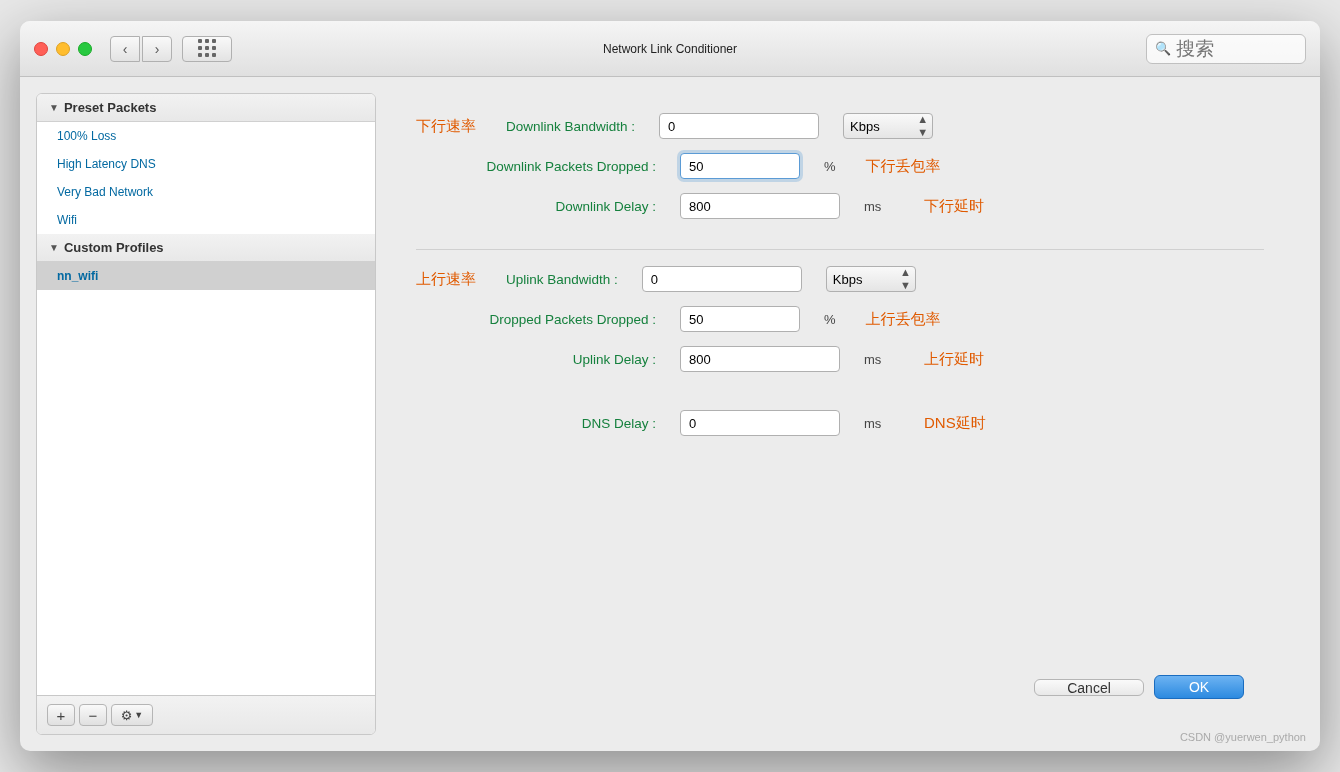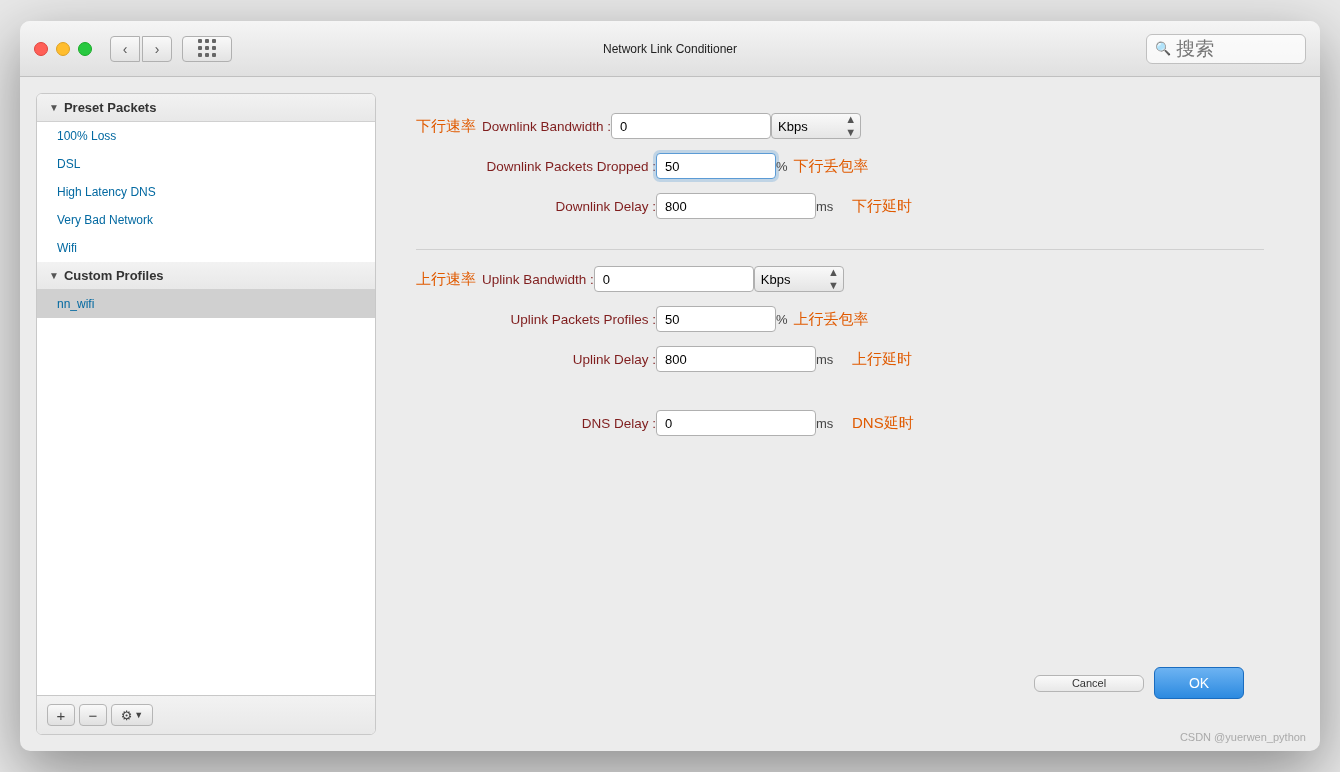--- a/index.html
+++ b/index.html
@@ -180,20 +180,21 @@
     .sidebar-item {
       padding: 7px 4px 7px 20px;
       font-size: 12px;
       color: #0369a1;
       cursor: pointer;
       border-bottom: none;
     }
 
     .sidebar-item.selected {
       background: #d0d0d0;
+      font-weight: bold;
     }
 
     .sidebar-footer {
       margin-top: auto;
       border-top: 1px solid #c8c8c8;
       background: linear-gradient(to bottom, #f2f2f2, #e8e8e8);
       padding: 8px 10px;
       display: flex;
       align-items: center;
       gap: 4px;
@@ -234,27 +235,27 @@
       padding: 20px 40px;
       display: flex;
       flex-direction: column;
       gap: 0;
     }
 
     .form-row {
       display: flex;
       align-items: center;
       margin-bottom: 14px;
-      gap: 0;
+      gap: 24px;
     }
 
     .form-label {
       text-align: right;
       font-size: 13.5px;
-      color: #7f1d1d;
+      color: #15803d;
       min-width: 240px;
     }
 
     .form-input {
       width: 160px;
       height: 26px;
       border: 1px solid #b0b0b0;
       border-radius: 4px;
       padding: 0 8px;
       font-size: 13px;
@@ -330,29 +331,29 @@
       gap: 10px;
       align-items: center;
     }
 
     .btn-cancel {
       width: 110px;
       height: 17px;
       background: linear-gradient(to bottom, #fafafa, #e8e8e8);
       border: 1px solid #b5b5b5;
       border-radius: 6px;
-      font-size: 11px;
+      font-size: 14px;
       color: #333;
       cursor: pointer;
       margin-left: 12px;
     }
 
     .btn-ok {
       width: 90px;
-      height: 32px;
+      height: 24px;
       background: linear-gradient(to bottom, #6db3f2, #2c8ae0);
       border: 1px solid #1a6cbf;
       border-radius: 6px;
       font-size: 14px;
       color: white;
       font-weight: 500;
       cursor: pointer;
     }
 
     .watermark {
@@ -408,23 +409,20 @@
 
     <div class="sidebar">
       <div class="sidebar-section-header">
         <span class="triangle">▼</span>
         <span>Preset Packets</span>
       </div>
       <div class="sidebar-item">
         <span>100% Loss</span>
       </div>
       <div class="sidebar-item">
-        <span>DSL</span>
-      </div>
-      <div class="sidebar-item">
         <span>High Latency DNS</span>
       </div>
       <div class="sidebar-item">
         <span>Very Bad Network</span>
       </div>
       <div class="sidebar-item">
         <span>Wifi</span>
       </div>
 
       <div class="sidebar-section-header">
@@ -497,21 +495,21 @@
             <option>Gbps</option>
           </select>
           <div class="select-arrow">
             <span>▲</span>
             <span>▼</span>
           </div>
         </div>
       </div>
 
       <div class="form-row">
-        <span class="form-label">Uplink Packets Profiles :</span>
+        <span class="form-label">Dropped Packets Dropped :</span>
         <input class="form-input" value="50" type="text" style="width: 120px;">
         <span class="percent-sign">%</span>
         <span class="annotation">上行丢包率</span>
       </div>
 
       <div class="form-row">
         <span class="form-label">Uplink Delay :</span>
         <input class="form-input" value="800" type="text" style="">
         <span class="form-unit">ms</span>
         <span class="annotation">上行延时</span>

